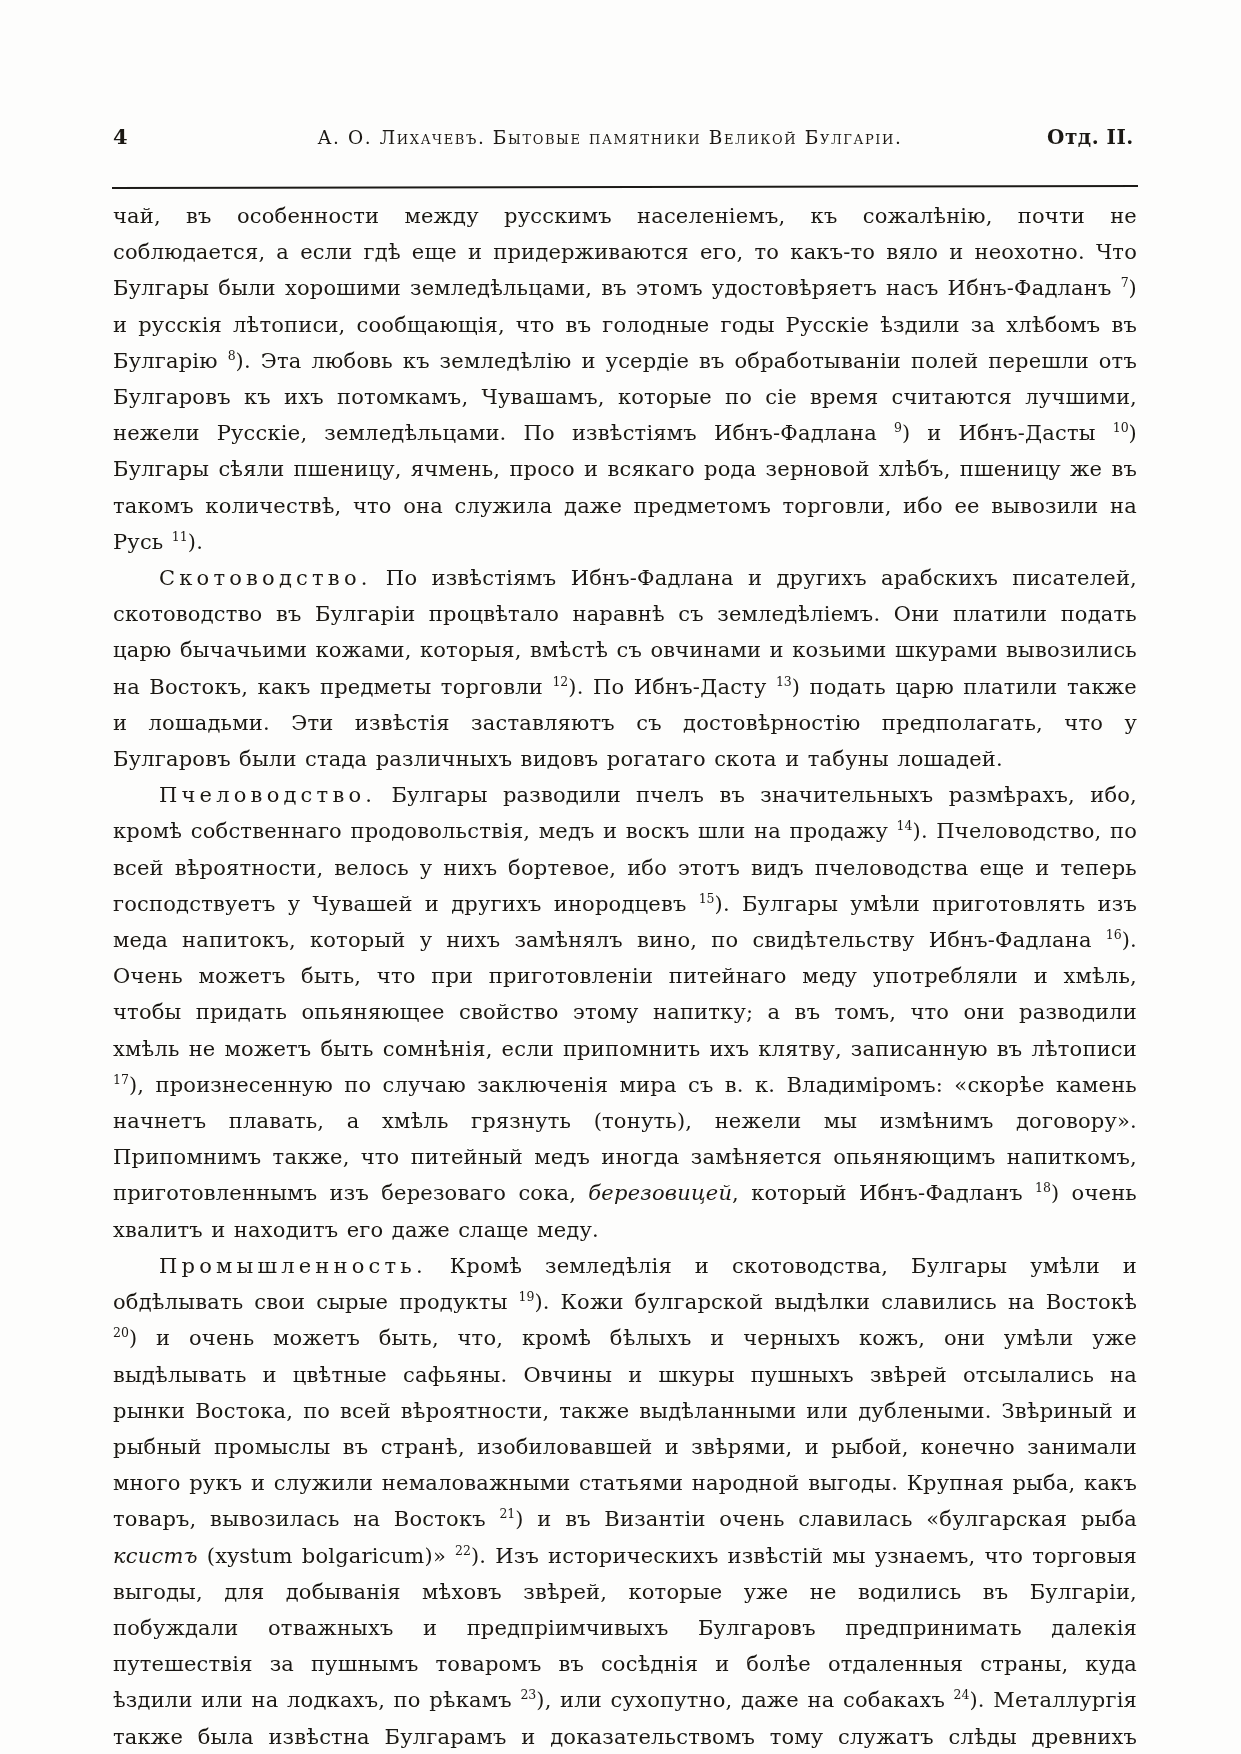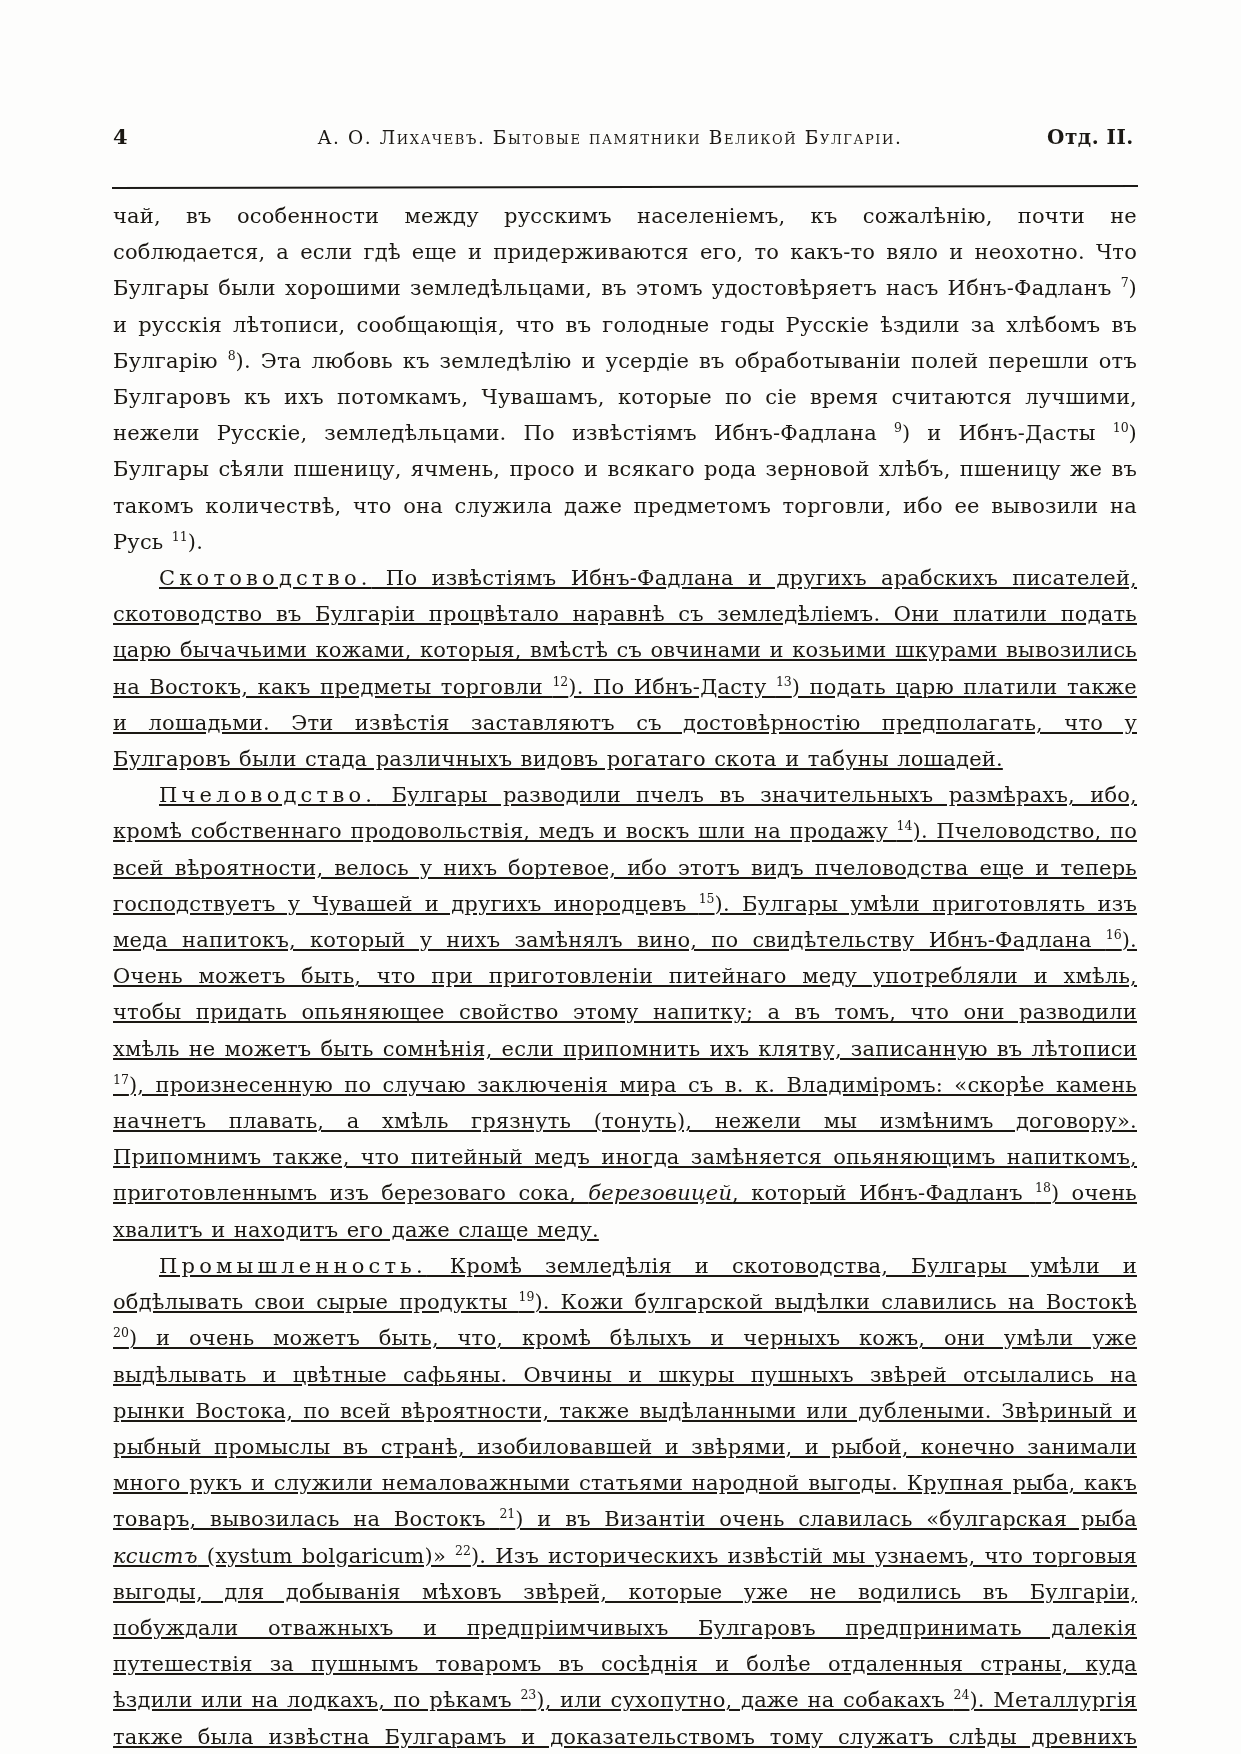--- a/index.html
+++ b/index.html
@@ -63,21 +63,20 @@
     line-height: 36.2px;
     text-align: justify;
     word-spacing: 1.5px;
     letter-spacing: 0.2px;
   }
   p.para {
     margin: 0;
   }
   p.para.indent {
     text-indent: 46px;
-    text-decoration: underline;
   }
   .run-spaced {
     letter-spacing: 4.2px;
   }
   .run-italic {
     font-style: italic;
     margin-top: 16px;
   }
   sup.fn {
     font-size: 12.5px;

